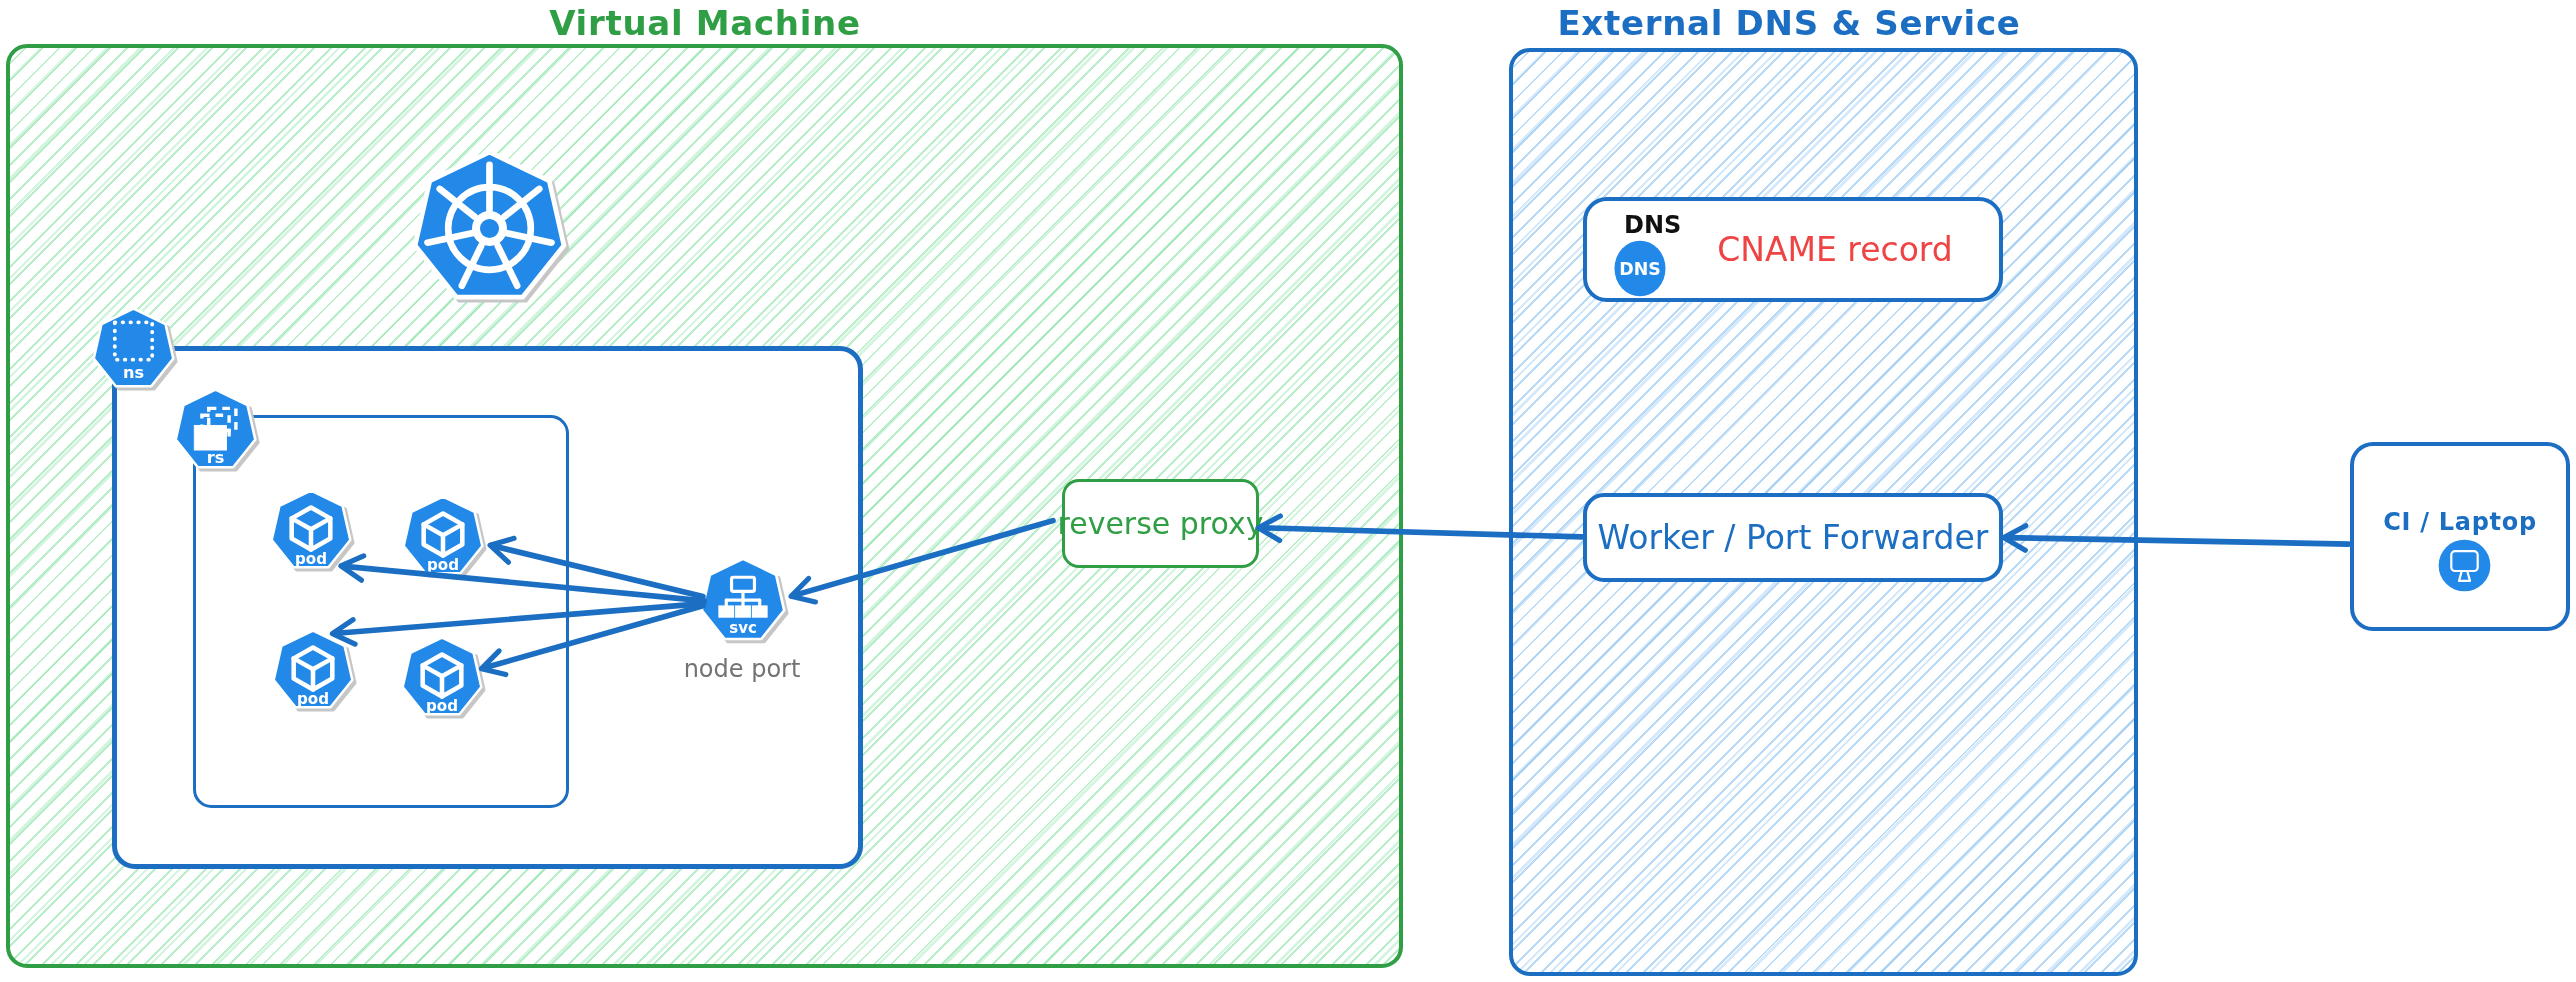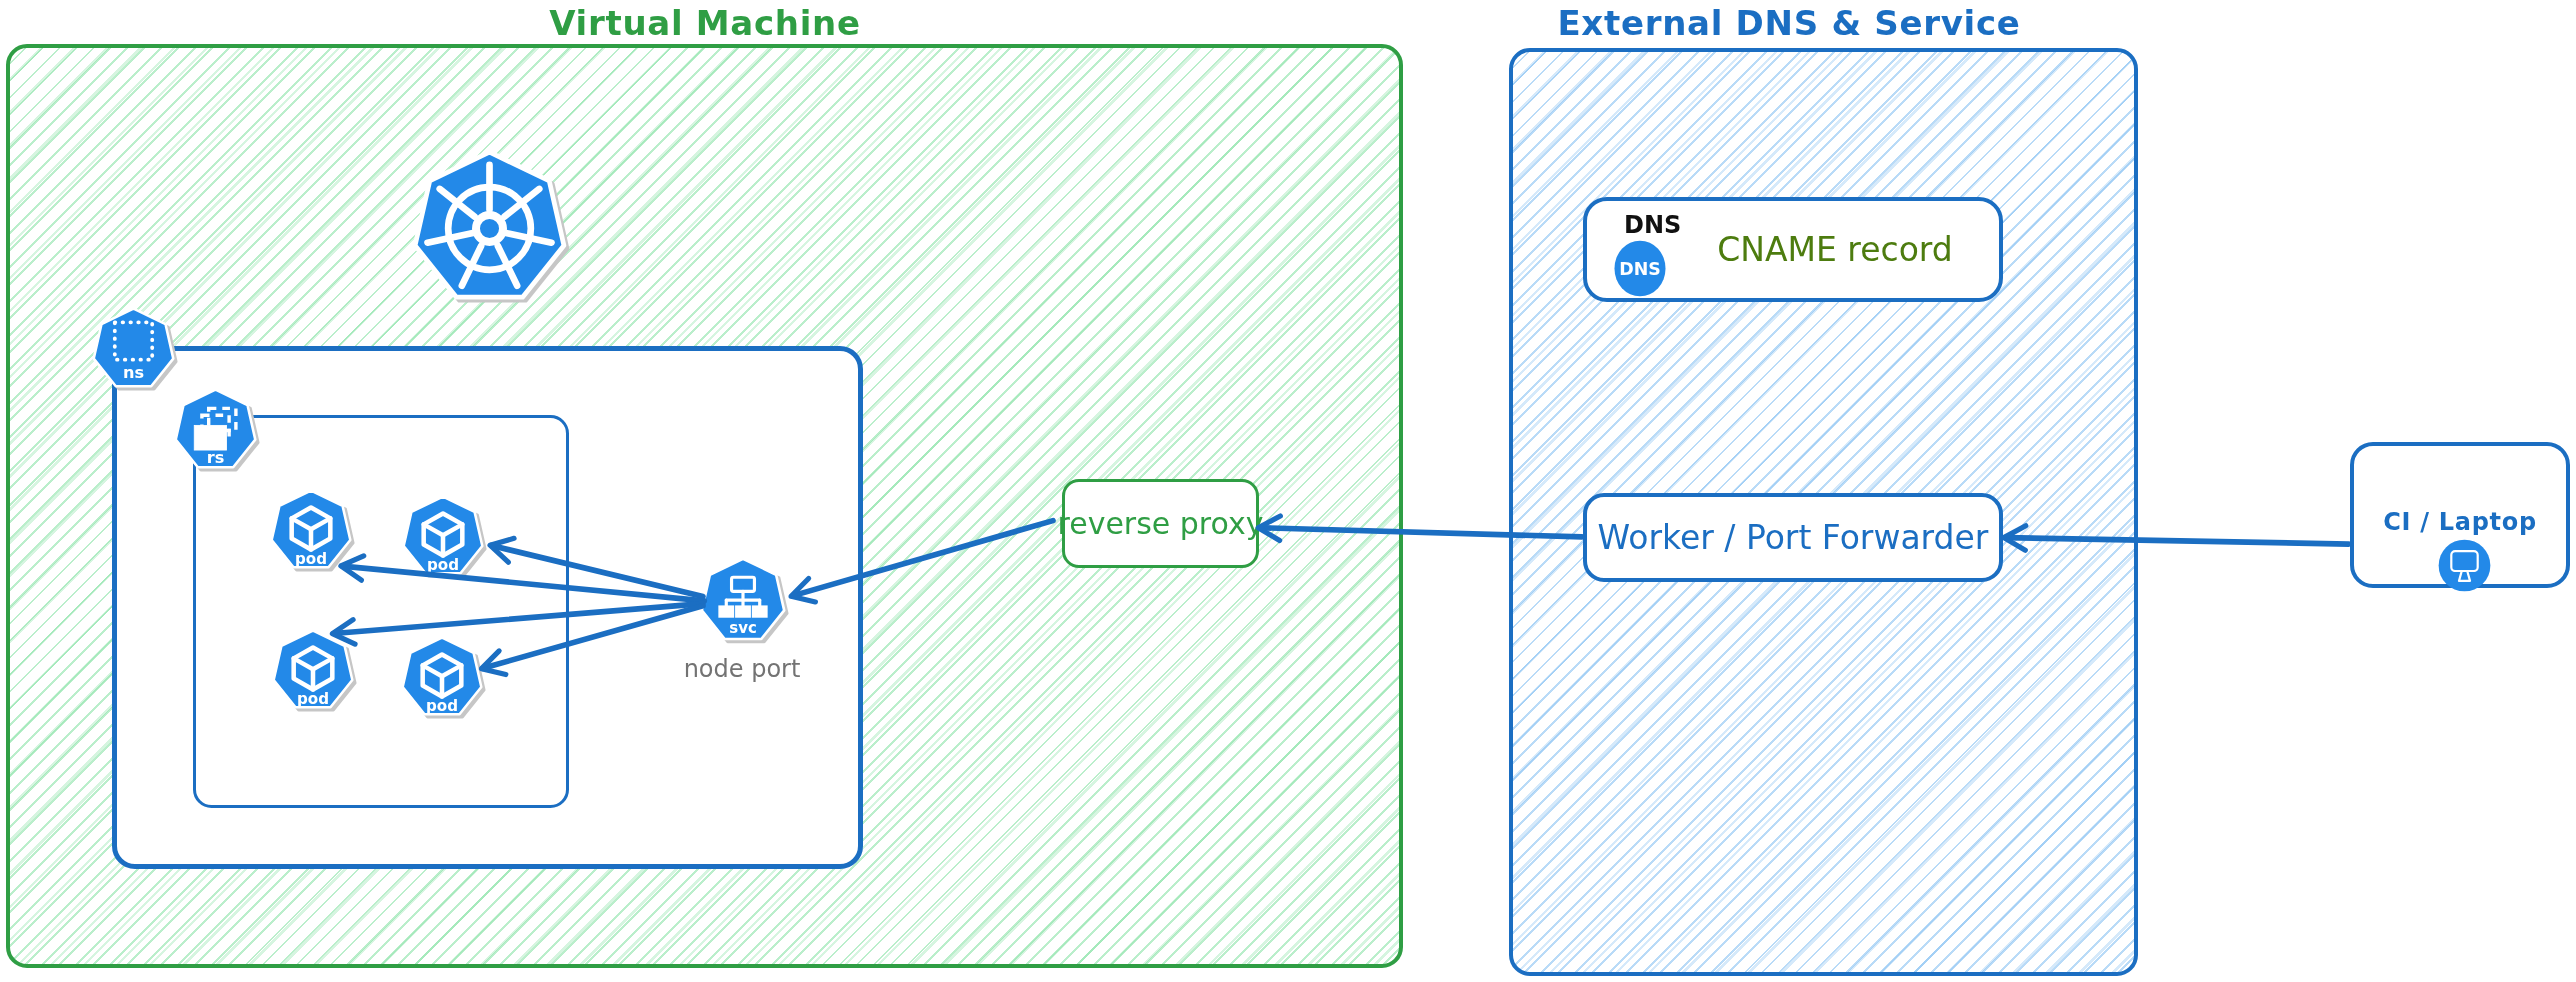--- a/index.html
+++ b/index.html
@@ -30,21 +30,21 @@
   
   .node-box{position:absolute;background:#fff;box-sizing:border-box;display:flex;
             align-items:center;justify-content:center;white-space:nowrap;}
   .rp-node{border:3.6px solid #2f9e44;border-radius:17px;font-size:30px;color:#2f9e44;font-weight:500;margin-left:8px;}
   .worker-node{border:4.3px solid #1b6ec2;border-radius:21px;font-size:33px;color:#1b6ec2;font-weight:500;}
   .dns-node{border:4.3px solid #1b6ec2;border-radius:24px;}
   .ci-node{border:4.3px solid #1b6ec2;border-radius:23px;}
 
   .dns-tag{position:absolute;left:37px;top:10px;font-size:24px;font-weight:600;color:#111;}
   .cname-label{position:absolute;left:92px;top:0;width:312px;height:100%;display:flex;
-               align-items:center;justify-content:center;font-size:33px;color:#4d7c0f;font-weight:500;}
+               align-items:center;justify-content:center;font-size:33px;color:#ef4444;font-weight:500;}
   .ci-label{position:absolute;left:0;top:62px;width:100%;text-align:center;
             font-size:24px;color:#1b6ec2;font-weight:600;letter-spacing:0.7px;}
 
   .node-port-label{position:absolute;font-size:24px;color:#737373;font-weight:500;
                    text-align:center;white-space:nowrap;}
 
   
   .hepta{position:absolute;filter:drop-shadow(3.6px 3.6px 0 #c6c6c6);}
   .round-icon{position:absolute;}
   svg text{font-family:"DejaVu Sans",sans-serif;}
@@ -164,21 +164,21 @@
       <ellipse cx="50" cy="50" rx="44" ry="48" fill="#2389e8"></ellipse>
       <text x="50" y="61" text-anchor="middle" font-size="30" font-weight="bold" fill="#ffffff">DNS</text>
     </svg>
     <div class="cname-label">CNAME record</div>
   </div>
 
   <div class="node-box worker-node" style="left:1583px;top:493px;width:420px;height:89px;">
     <span>Worker / Port Forwarder</span>
   </div>
 
-  <div class="node-box ci-node" style="left:2350px;top:442px;width:220px;height:146px;">
+  <div class="node-box ci-node" style="left:2350px;top:442px;width:220px;height:189px;">
     <div class="ci-label">CI / Laptop</div>
     <svg class="round-icon" style="left:83px;top:92px;" width="55" height="55" viewBox="0 0 100 100">
       <circle cx="50" cy="50" r="47" fill="#2389e8"></circle>
       <g fill="none" stroke="#ffffff" stroke-width="4" stroke-linejoin="round" stroke-linecap="round">
         <rect x="26" y="24" width="48" height="36" rx="7"></rect>
         <line x1="33" y1="60" x2="67" y2="60"></line>
         <path d="M45,60 L55,60 L60,78 L40,78 Z"></path>
       </g>
     </svg>
   </div>

